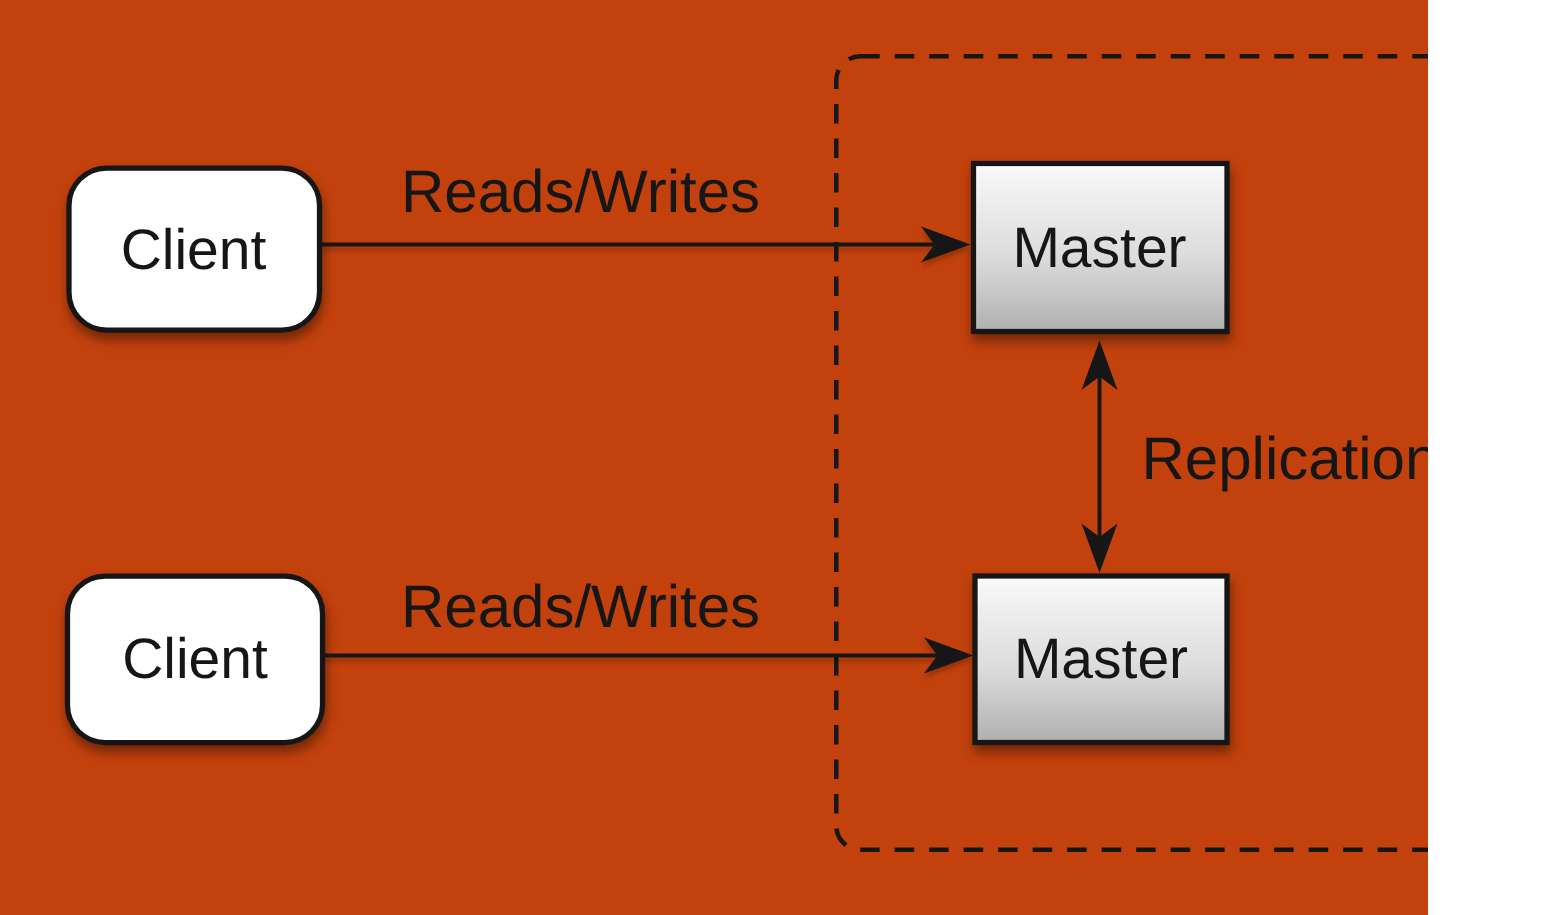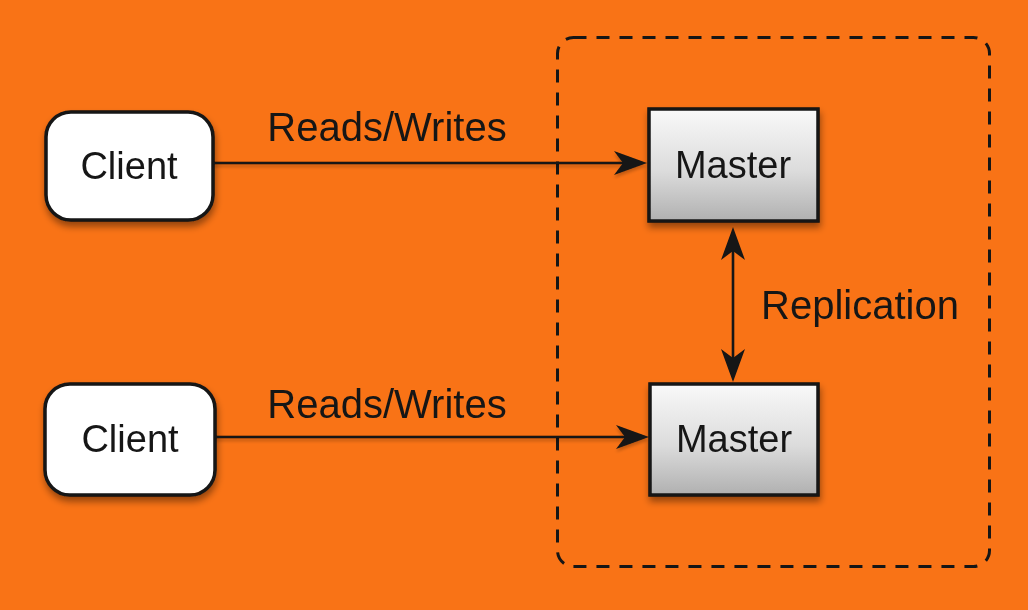--- a/index.html
+++ b/index.html
@@ -2,23 +2,23 @@
 <html><head>
 <meta charset="utf-8">
 <style>
   html, body {
     margin: 0;
     padding: 0;
     background: #ffffff;
   }
   .stage {
     position: relative;
-    width: 1028px;
+    width: 952px;
     height: 610px;
-    background: #f97316;
+    background: #c2410c;
     overflow: hidden;
   }
   svg { display: block; }
   .diagram-text {
     font-family: "Liberation Sans", "DejaVu Sans", sans-serif;
     fill: #161616;
   }
   .node-label { font-size: 38px; }
   .edge-label { font-size: 40px; }
 </style>

